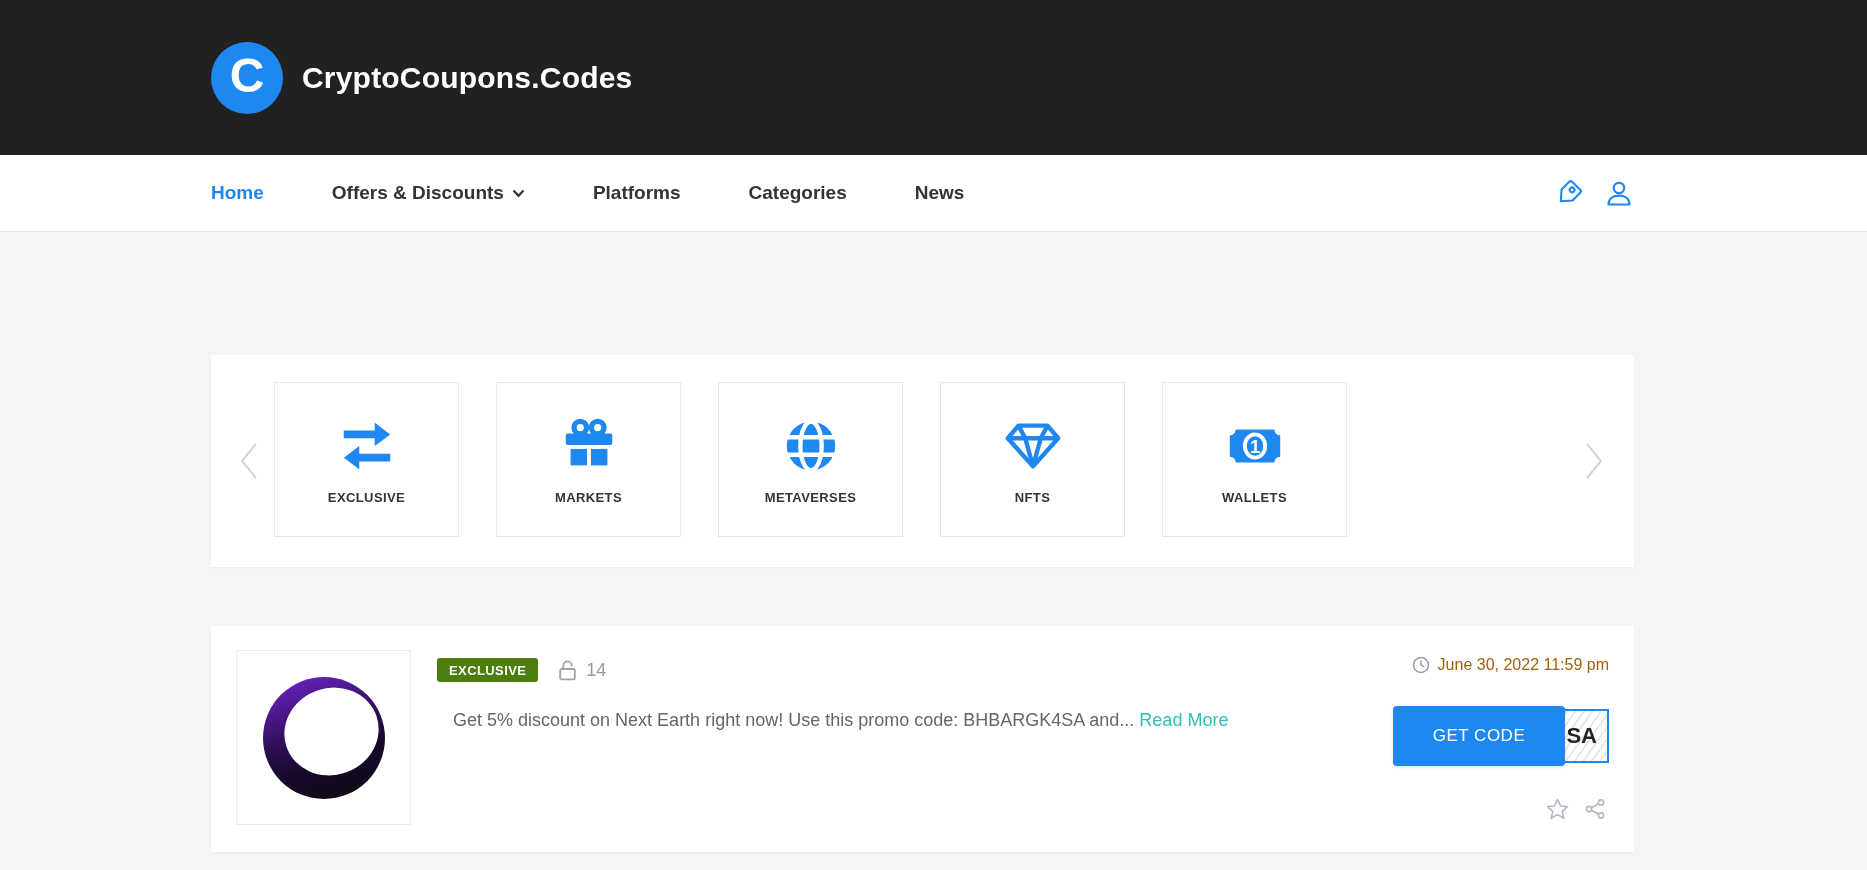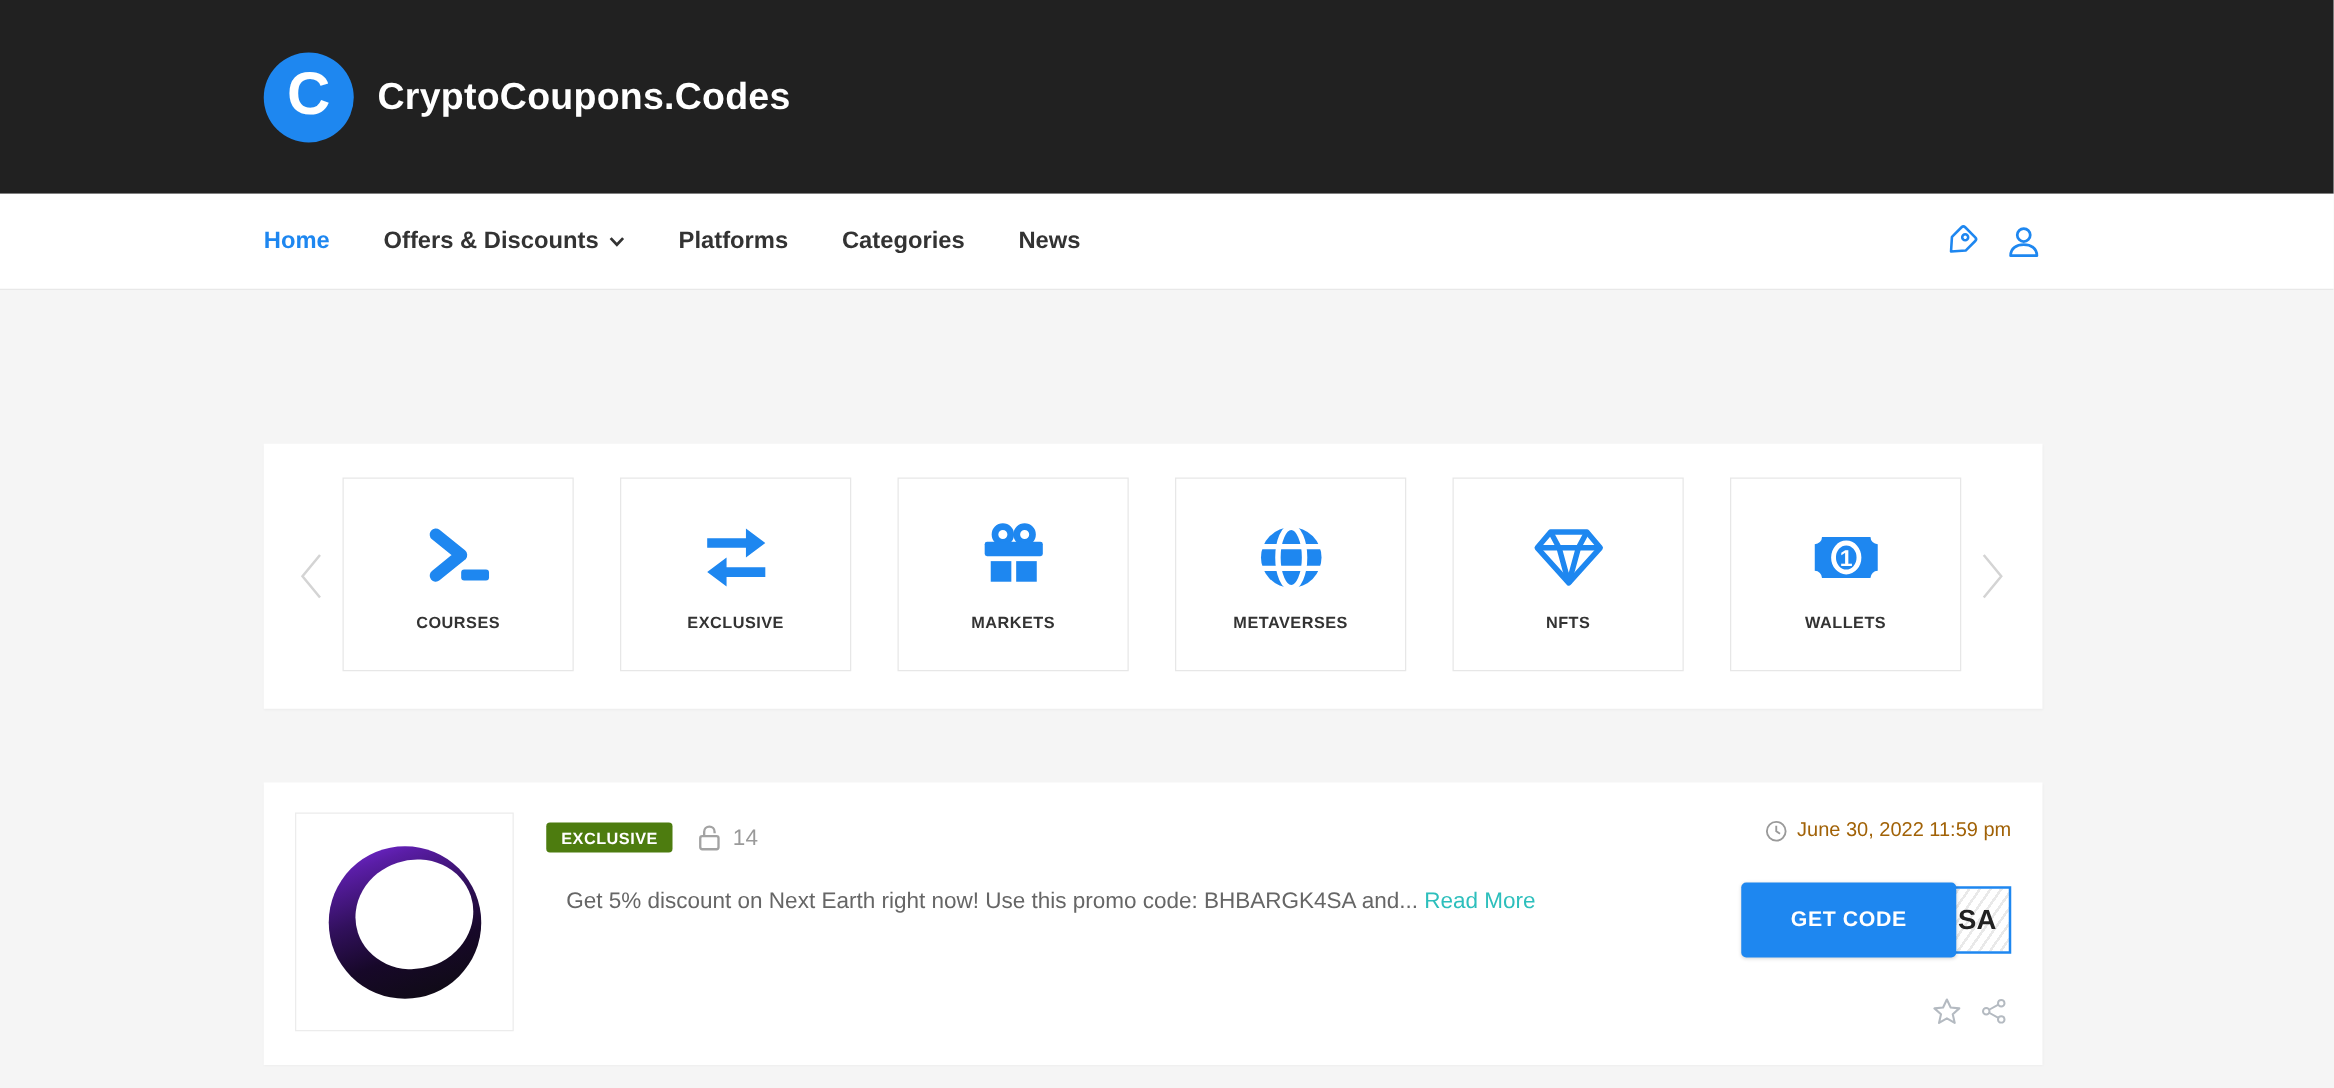--- a/index.html
+++ b/index.html
@@ -12,21 +12,21 @@
   .site-header { height:155px; background:#212121; }
   .site-header .container { height:100%; display:flex; align-items:center; }
   .brand { display:flex; align-items:center; gap:19px; cursor:pointer; }
   .brand-circle { width:72px; height:72px; border-radius:50%; background:#1e87f0;
                   display:flex; align-items:center; justify-content:center;
                   color:#fff; font-size:48px; font-weight:bold; line-height:1; padding-bottom:3px; }
   .brand-title { color:#fff; font-size:30px; font-weight:bold; letter-spacing:0.2px; }
 
   
   .nav-bar { height:77px; background:#fff; border-bottom:1px solid #e8e8e8; }
-  .nav-bar .container { height:100%; display:flex; align-items:center; gap:43px; }
+  .nav-bar .container { height:100%; display:flex; align-items:center; gap:68px; }
   .nav-item { font-size:19px; font-weight:600; color:#333; cursor:pointer;
               display:flex; align-items:center; gap:8px; }
   .nav-item.active { color:#1e87f0; }
   .nav-icons { margin-left:auto; display:flex; align-items:center; gap:20px; }
   .nav-icon-btn { cursor:pointer; display:flex; }
 
   
   .carousel-panel { margin-top:123px; height:212px; background:#fff;
                     box-shadow:0 1px 2px rgba(0,0,0,0.04); position:relative; }
   .tiles-row { position:absolute; left:63px; top:27px; display:flex; gap:37px; }
@@ -62,21 +62,21 @@
   .expiry { position:absolute; right:25px; top:30px; display:flex; align-items:center; gap:8px;
             color:#a16207; font-size:16px; }
 
   .code-widget { position:absolute; right:25px; top:80px; width:216px; height:60px; }
   .code-box { position:absolute; right:0; top:3px; width:188px; height:54px;
               border:2px solid #1e87f0;
               background:repeating-linear-gradient(125deg,#ffffff 0px,#ffffff 5px,#e9e9e9 5px,#e9e9e9 7px);
               display:flex; align-items:center; justify-content:flex-end;
               padding-right:10px; font-size:22px; font-weight:600; color:#222; }
   .get-code-btn { position:absolute; left:0; top:0; width:172px; height:60px;
-                  background:#1e87f0; color:#fff; font-size:17px; font-weight:bold;
+                  background:#1e87f0; color:#fff; font-size:17px; font-weight:normal;
                   letter-spacing:0.5px; border:none; border-radius:4px; cursor:pointer;
                   font-family:"Liberation Sans", sans-serif;
                   box-shadow:0 1px 3px rgba(0,0,0,0.15); }
   .card-actions { position:absolute; right:28px; top:172px; display:flex; align-items:center; gap:15px; }
   .card-actions span { cursor:pointer; display:flex; }
 </style>
 </head>
 <body>
 
 <header class="site-header">
@@ -133,27 +133,20 @@
 <div class="container">
   <section class="carousel-panel">
 
     <span class="slide-arrow prev">
       <svg width="26" height="44" viewBox="0 0 26 44">
           <path d="M21 5 L7 22 L21 39" fill="none" stroke="#d4d4d4" stroke-width="2"></path>
         </svg>
     </span>
 
     <div class="tiles-row">
-      <div class="tile">
-        <svg class="tile-icon" viewBox="0 0 64 64">
-          <path d="M13 13 L34 30 L13 47" fill="none" stroke="#1e87f0" stroke-width="10" stroke-linecap="round" stroke-linejoin="round"></path>
-          <rect x="34" y="42" width="23" height="9" rx="2.5" fill="#1e87f0"></rect>
-        </svg>
-        <div class="tile-label">COURSES</div>
-      </div>
 
       <div class="tile">
         <svg class="tile-icon" viewBox="0 0 64 64">
           <path d="M8 16 h32 v-8 l16 12 -16 12 v-8 H8 z" fill="#1e87f0"></path>
           <path d="M56 40 H24 v-8 L8 44 l16 12 v-8 h32 z" fill="#1e87f0"></path>
         </svg>
         <div class="tile-label">EXCLUSIVE</div>
       </div>
 
       <div class="tile">

